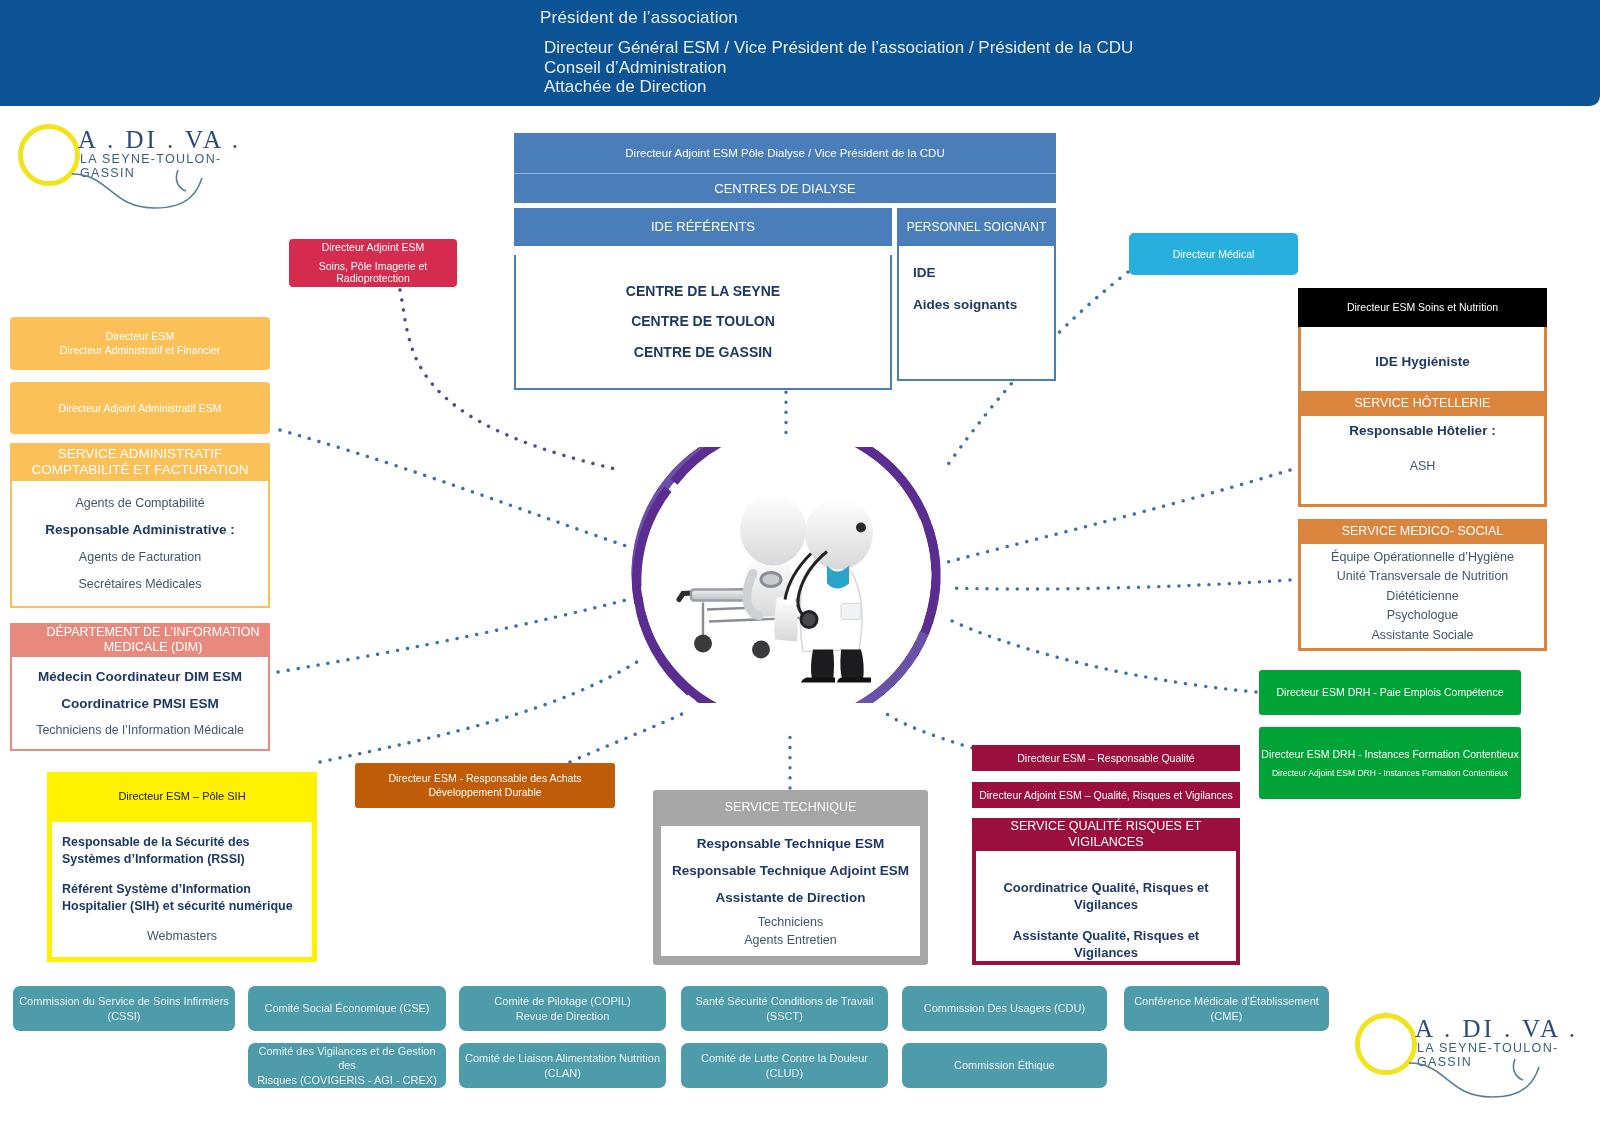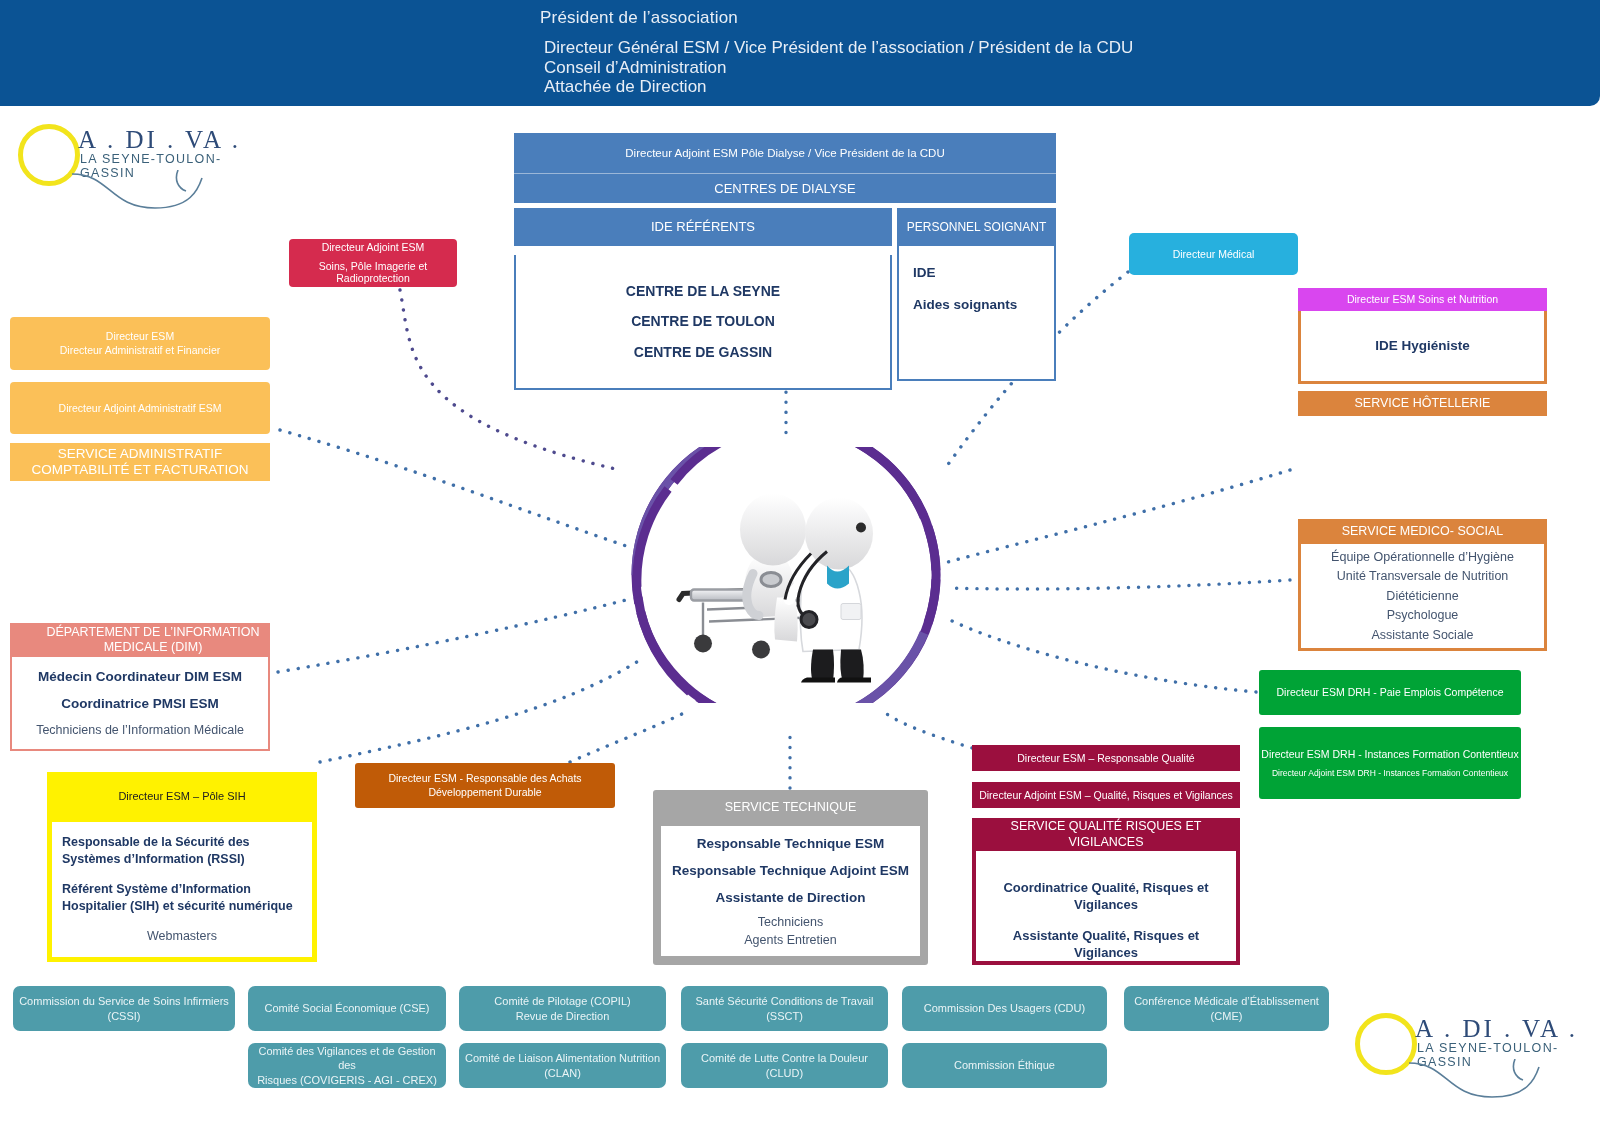--- a/index.html
+++ b/index.html
@@ -227,20 +227,26 @@
 
   <div class="box cap" style="left:10px; top:382px; width:260px; height:52px; background:#FBC058; border-radius:4px; font-size:10.5px;">
     <span>Directeur Adjoint Administratif ESM</span>
   </div>
 
   <div class="box" style="left:10px; top:443px; width:260px; height:165px;">
     <div class="cap" style="height:38px;background:#FBC058;font-size:13.5px;gap:0px;">
       <span>SERVICE ADMINISTRATIF</span>
       <span>COMPTABILITÉ ET FACTURATION</span>
     </div>
+    <div class="body-w" style="height:127px;border:2px solid #FBC058;border-top:none;gap:10px;padding:6px 4px;">
+      <div class="ln n" style="font-size:12.5px;">Agents de Comptabilité</div>
+      <div class="ln b" style="font-size:13.5px;">Responsable Administrative :</div>
+      <div class="ln n" style="font-size:12.5px;">Agents de Facturation</div>
+      <div class="ln n" style="font-size:12.5px;">Secrétaires Médicales</div>
+    </div>
   </div>
 
   <div class="box" style="left:10px; top:623px; width:260px; height:128px;">
     <div class="cap" style="height:34px;background:#E8897E;font-size:12.5px;padding-left:26px;">
       <span>DÉPARTEMENT DE L’INFORMATION</span>
       <span>MEDICALE (DIM)</span>
     </div>
     <div class="body-w" style="height:94px;border:2px solid #E8897E;border-top:none;gap:9px;padding:4px;">
       <div class="ln b" style="font-size:13.5px;">Médecin Coordinateur DIM ESM</div>
       <div class="ln b" style="font-size:13.5px;">Coordinatrice PMSI ESM</div>
@@ -286,28 +292,32 @@
       <div class="ln b" style="font-size:13px;">Coordinatrice Qualité, Risques et Vigilances</div>
       <div class="ln b" style="font-size:13px;">Assistante Qualité, Risques et Vigilances</div>
     </div>
   </div>
 
   <div class="box cap" style="left:1129px; top:233px; width:169px; height:42px; background:#27B0DE; border-radius:5px; font-size:10.5px;">
     <span>Directeur Médical</span>
   </div>
 
   <div class="box" style="left:1298px; top:288px; width:249px; height:96px;">
-    <div class="cap" style="height:23px;background:#d946ef;font-size:10.5px;">Directeur ESM Soins et Nutrition</div>
+    <div class="cap" style="height:39px;background:#000000;font-size:10.5px;">Directeur ESM Soins et Nutrition</div>
     <div class="body-w" style="height:73px;border:3px solid #DB843D;border-top:none;">
       <div class="ln b" style="font-size:13.5px;">IDE Hygiéniste</div>
     </div>
   </div>
 
   <div class="box" style="left:1298px; top:391px; width:249px; height:116px;">
     <div class="cap" style="height:25px;background:#DB843D;font-size:12.5px;">SERVICE HÔTELLERIE</div>
+    <div class="body-w" style="height:91px;border:3px solid #DB843D;border-top:none;gap:18px;padding-top:6px;justify-content:flex-start;">
+      <div class="ln b" style="font-size:13.5px;">Responsable Hôtelier :</div>
+      <div class="ln n" style="font-size:12.5px;">ASH</div>
+    </div>
   </div>
 
   <div class="box" style="left:1298px; top:519px; width:249px; height:132px;">
     <div class="cap" style="height:25px;background:#DB843D;font-size:12.5px;">SERVICE MEDICO- SOCIAL</div>
     <div class="body-w" style="height:107px;border:3px solid #DB843D;border-top:none;gap:3px;padding:4px 2px;">
       <div class="ln n" style="font-size:12.5px;">Équipe Opérationnelle d’Hygiène</div>
       <div class="ln n" style="font-size:12.5px;">Unité Transversale de Nutrition</div>
       <div class="ln n" style="font-size:12.5px;">Diététicienne</div>
       <div class="ln n" style="font-size:12.5px;">Psychologue</div>
       <div class="ln n" style="font-size:12.5px;">Assistante Sociale</div>

